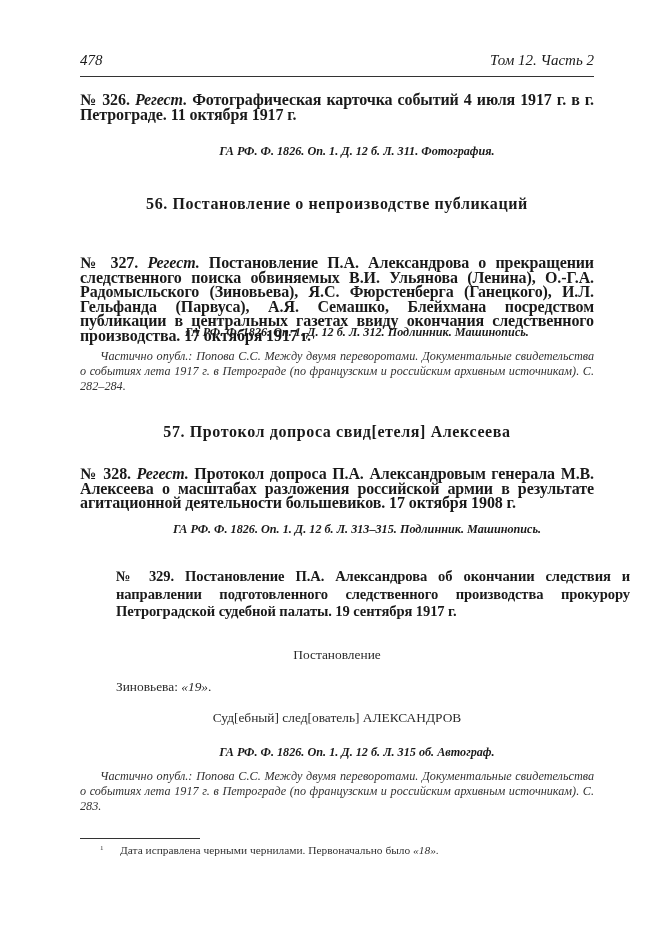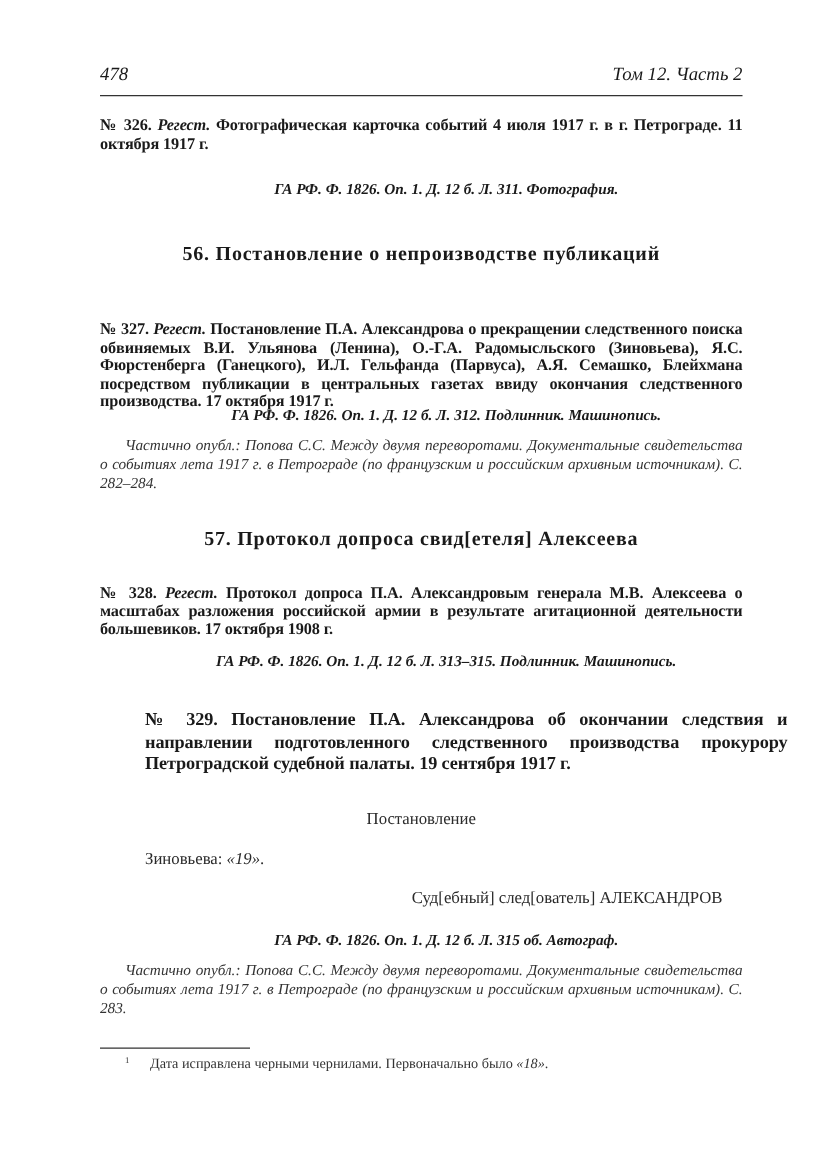--- a/index.html
+++ b/index.html
@@ -2,31 +2,31 @@
 <html><head>
   <meta charset="utf-8">
   <style>
     html, body { margin: 0; padding: 0; background: #ffffff; }
     body { width: 656px; height: 934px; position: relative; overflow: hidden; color: #1a1a1a; font-family: "Liberation Serif", "DejaVu Serif", serif; }
     .page { position: absolute; left: 80px; top: 0; width: 514px; }
     .header { position: absolute; top: 50px; left: 0; width: 514px; height: 26px; border-bottom: 1.5px solid #333; font-style: italic; font-size: 15px; }
     .header .pnum { position: absolute; left: 0; top: 2px; }
     .header .vol { position: absolute; right: 0; top: 2px; }
     .blk { position: absolute; left: 0; width: 514px; }
-    .regest { font-size: 13px; font-weight: bold; line-height: 14.5px; text-align: justify; letter-spacing: -0.1px; }
+    .regest { font-size: 16px; font-weight: bold; line-height: 14.5px; text-align: justify; letter-spacing: -0.1px; }
     .regest .tag { font-style: italic; }
     .arch { font-size: 12.2px; font-weight: bold; font-style: italic; padding-left: 20px; line-height: 15px; text-align: center; }
     .publ { font-size: 12.2px; font-style: italic; line-height: 15px; text-align: justify; text-indent: 20px; color: #333; }
     .sect { font-size: 16px; font-weight: bold; text-align: center; letter-spacing: 0.6px; }
     .doc-title { font-size: 14.6px; font-weight: bold; line-height: 17.5px; text-align: justify; letter-spacing: -0.1px; }
     .body-text { font-size: 13.4px; line-height: 15.5px; text-align: justify; color: #2a2a2a; }
     .body-text p { margin: 16px; }
     .body-text .ind { text-indent: 20px; }
     .center { text-align: center; }
-    .right { text-align: right; }
+    .right { text-align: center; }
     sup { font-size: 7px; vertical-align: 5px; }
     .fn-rule { position: absolute; left: 0; width: 120px; border-top: 1px solid #333; }
     .footnote { font-size: 11.4px; color: #333; }
     .footnote .fn-mark { display: inline-block; width: 20px; padding-left: 20px; font-size: 7px; vertical-align: 4px; }
   </style>
 </head>
 <body>
 
 <div class="page">
 

